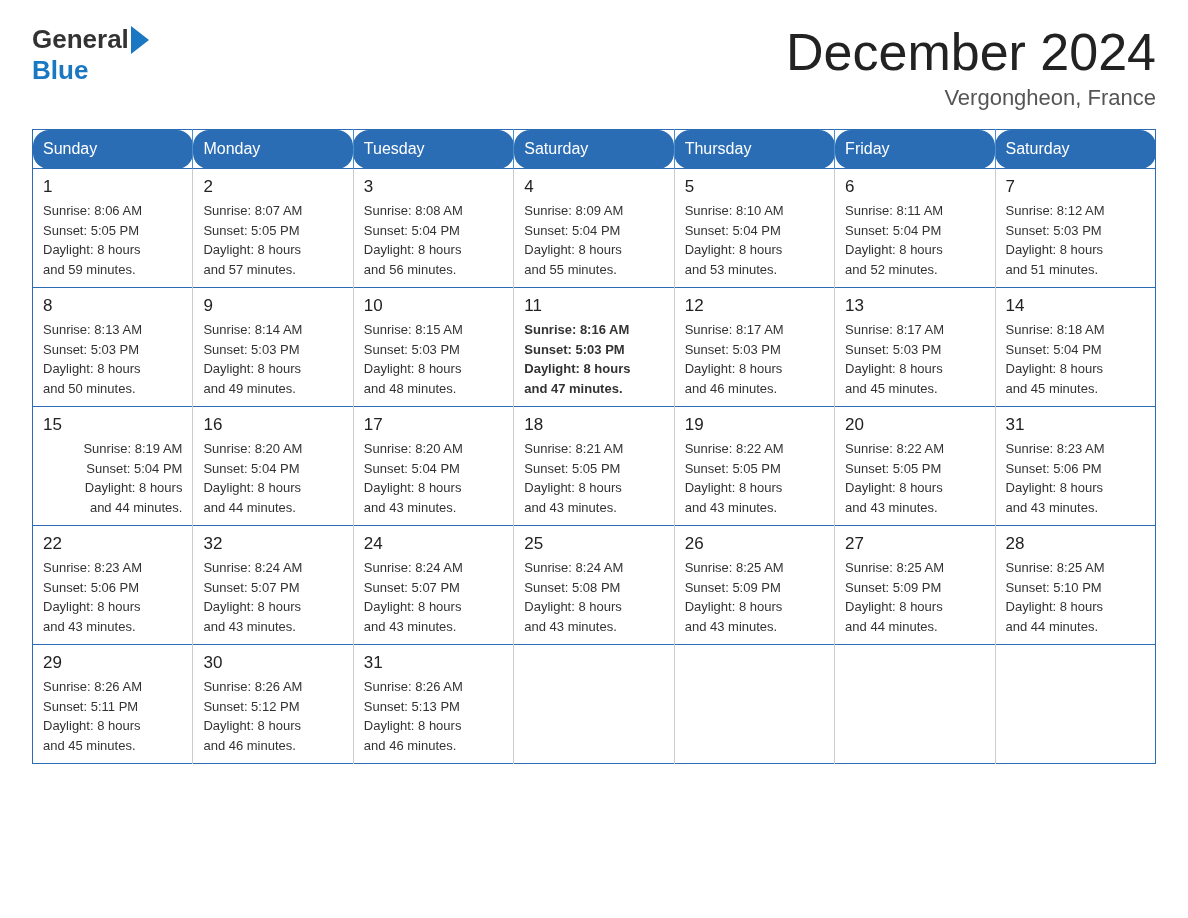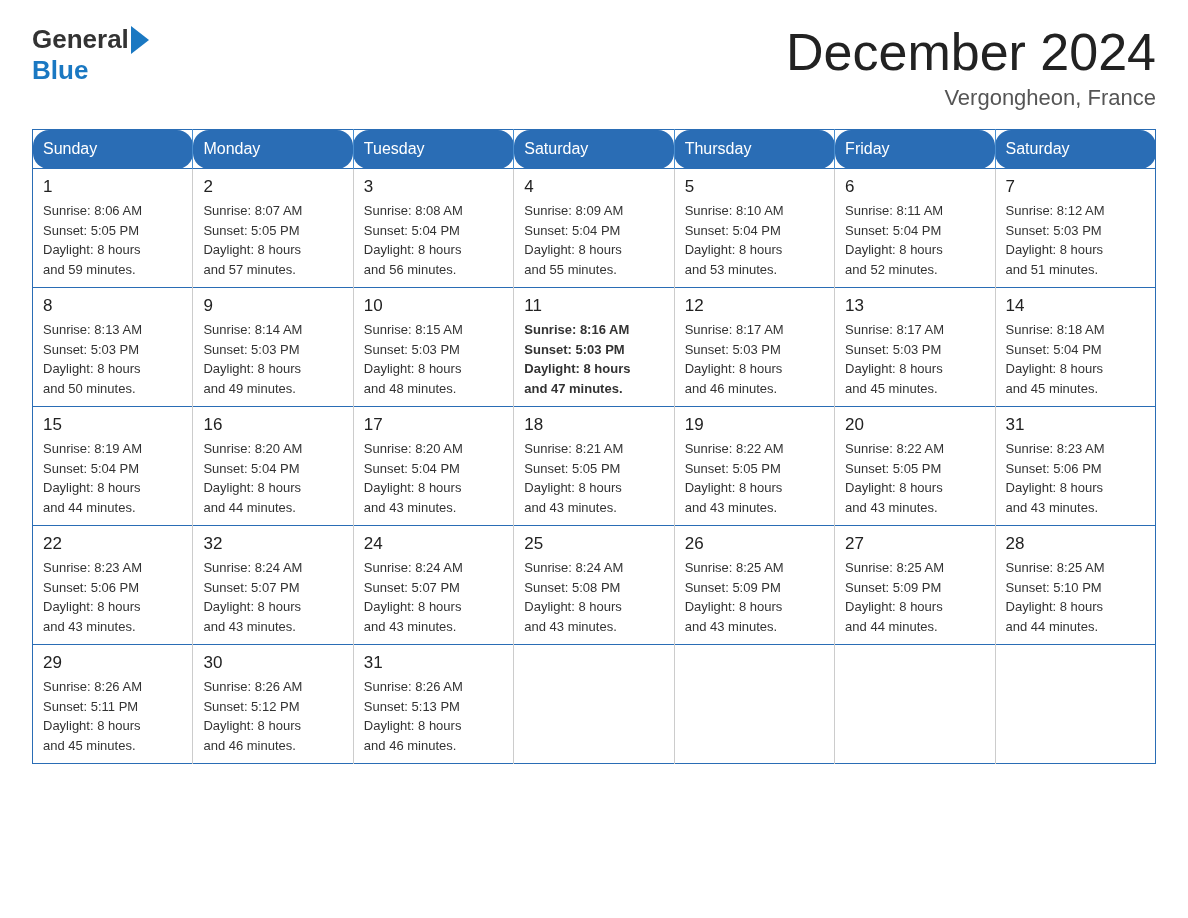--- a/index.html
+++ b/index.html
@@ -235,21 +235,21 @@
           <span class="day-num">14</span>
           <div class="day-detail" style="white-space: pre-line;">Sunrise: 8:18 AM
 Sunset: 5:04 PM
 Daylight: 8 hours
 and 45 minutes.</div>
         </td>
       </tr>
       <tr>
         <td>
           <span class="day-num">15</span>
-          <div class="day-detail" style="white-space: pre-line;">Sunrise: 8:19 AM
+          <div class="day-detail" style="white-space: pre-line; text-align: right;">Sunrise: 8:19 AM
 Sunset: 5:04 PM
 Daylight: 8 hours
 and 44 minutes.</div>
         </td>
         <td>
           <span class="day-num">16</span>
           <div class="day-detail" style="white-space: pre-line;">Sunrise: 8:20 AM
 Sunset: 5:04 PM
 Daylight: 8 hours
 and 44 minutes.</div>

